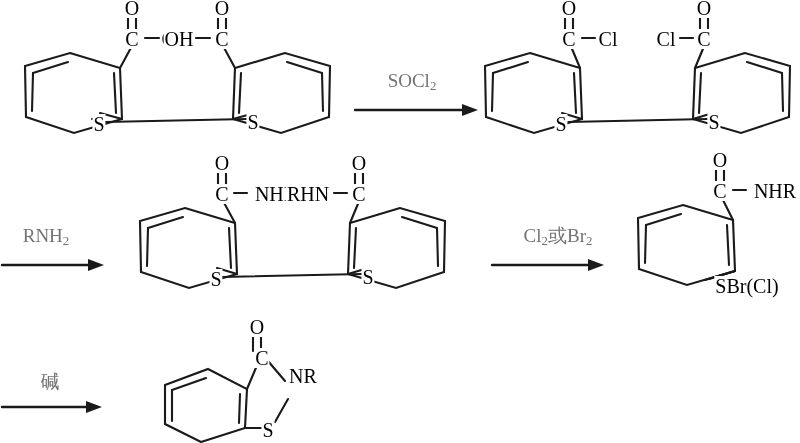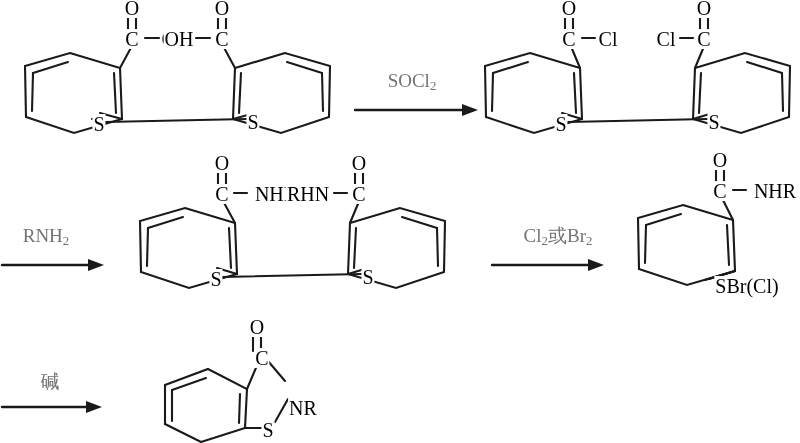--- a/index.html
+++ b/index.html
@@ -238,16 +238,16 @@
 
   <span class="atom" style="left:720px; top:160px;">O</span>
   <span class="atom" style="left:720px; top:191px;">C</span>
   <span class="atom" style="left:775px; top:191px;">NHR</span>
   <span class="atom" style="left:739px; top:286px;margin-left:8px;">SBr(Cl)</span>
 
   <span class="reagent cjk" style="left:50px; top:381px;">碱</span>
 
   <span class="atom" style="left:257px; top:327px;">O</span>
   <span class="atom" style="left:262px; top:358px;">C</span>
-  <span class="atom" style="left:303px; top:408px;">NR</span>
+  <span class="atom" style="left:303px; top:376px;">NR</span>
   <span class="atom" style="left:268px; top:430px;">S</span>
 
 </div>
 
 </body></html>

